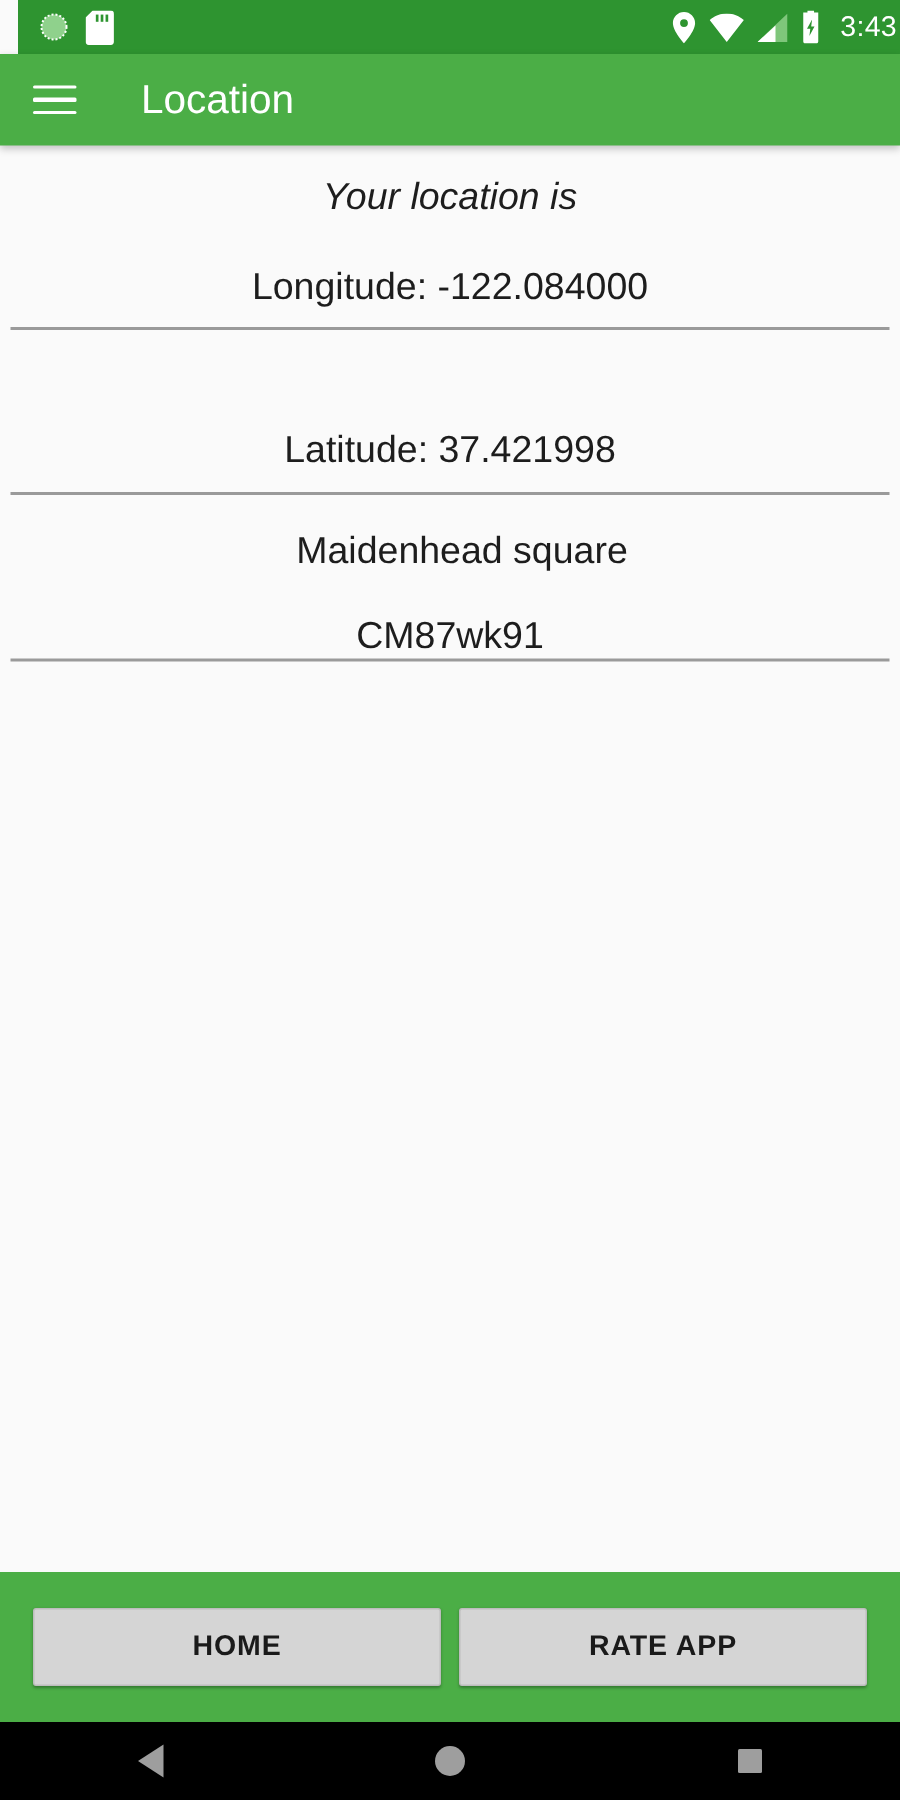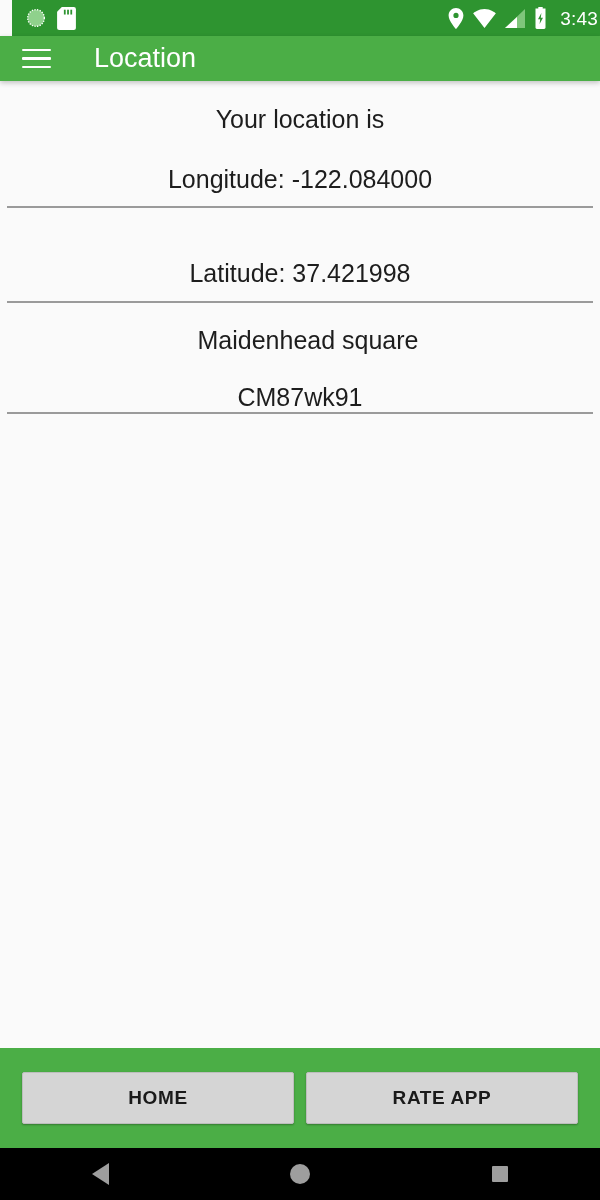--- a/index.html
+++ b/index.html
@@ -22,21 +22,21 @@
   .status-left { display:flex; align-items:center; gap:11px; }
   .status-right { margin-left:auto; display:flex; align-items:center; gap:9px; }
   .status-time {
     color:#fff; font-size:19px; font-weight:400; letter-spacing:.2px;
     margin-left:4px; line-height:1;
   }
   .sicon { display:block; }
 
   
   .app-bar {
-    position:absolute; top:36px; left:0; width:600px; height:45px;
+    position:absolute; top:36px; left:0; width:600px; height:61px;
     background:#4BAE46;
     display:flex; align-items:center;
     box-shadow:0 2px 5px rgba(0,0,0,.22);
     z-index:5;
   }
   .hamburger {
     width:56px; height:61px;
     display:flex; flex-direction:column; justify-content:center; align-items:center;
     gap:6px; margin-left:8px; cursor:pointer;
   }
@@ -47,24 +47,24 @@
 
   
   .content {
     position:absolute; top:97px; left:0; width:600px; bottom:152px;
     background:#FAFAFA; overflow:hidden;
   }
   .ctext {
     text-align:center; color:#1d1d1d; font-size:25px; font-weight:400;
     line-height:1.1; white-space:nowrap;
   }
-  .row-head      { padding-top:9px; }
+  .row-head      { padding-top:21px;font-style:italic; }
   .row-sub       { padding-top:38px; }
   .row-value     { padding-top:32px; padding-bottom:13px;text-align:center; }
-  .row-value2    { padding-top:52px; padding-bottom:13px; }
+  .row-value2    { padding-top:34px; padding-bottom:13px;margin-top:33px; }
   .row-label2    { padding-top:24px;padding-left:16px; }
   .row-value3    { padding-top:30px; }
   .divider {
     height:2px; background:#9a9a9a; margin:0 7px;
   }
 
   
   .action-bar {
     position:absolute; left:0; bottom:52px; width:600px; height:100px;
     background:#4BAE46;

